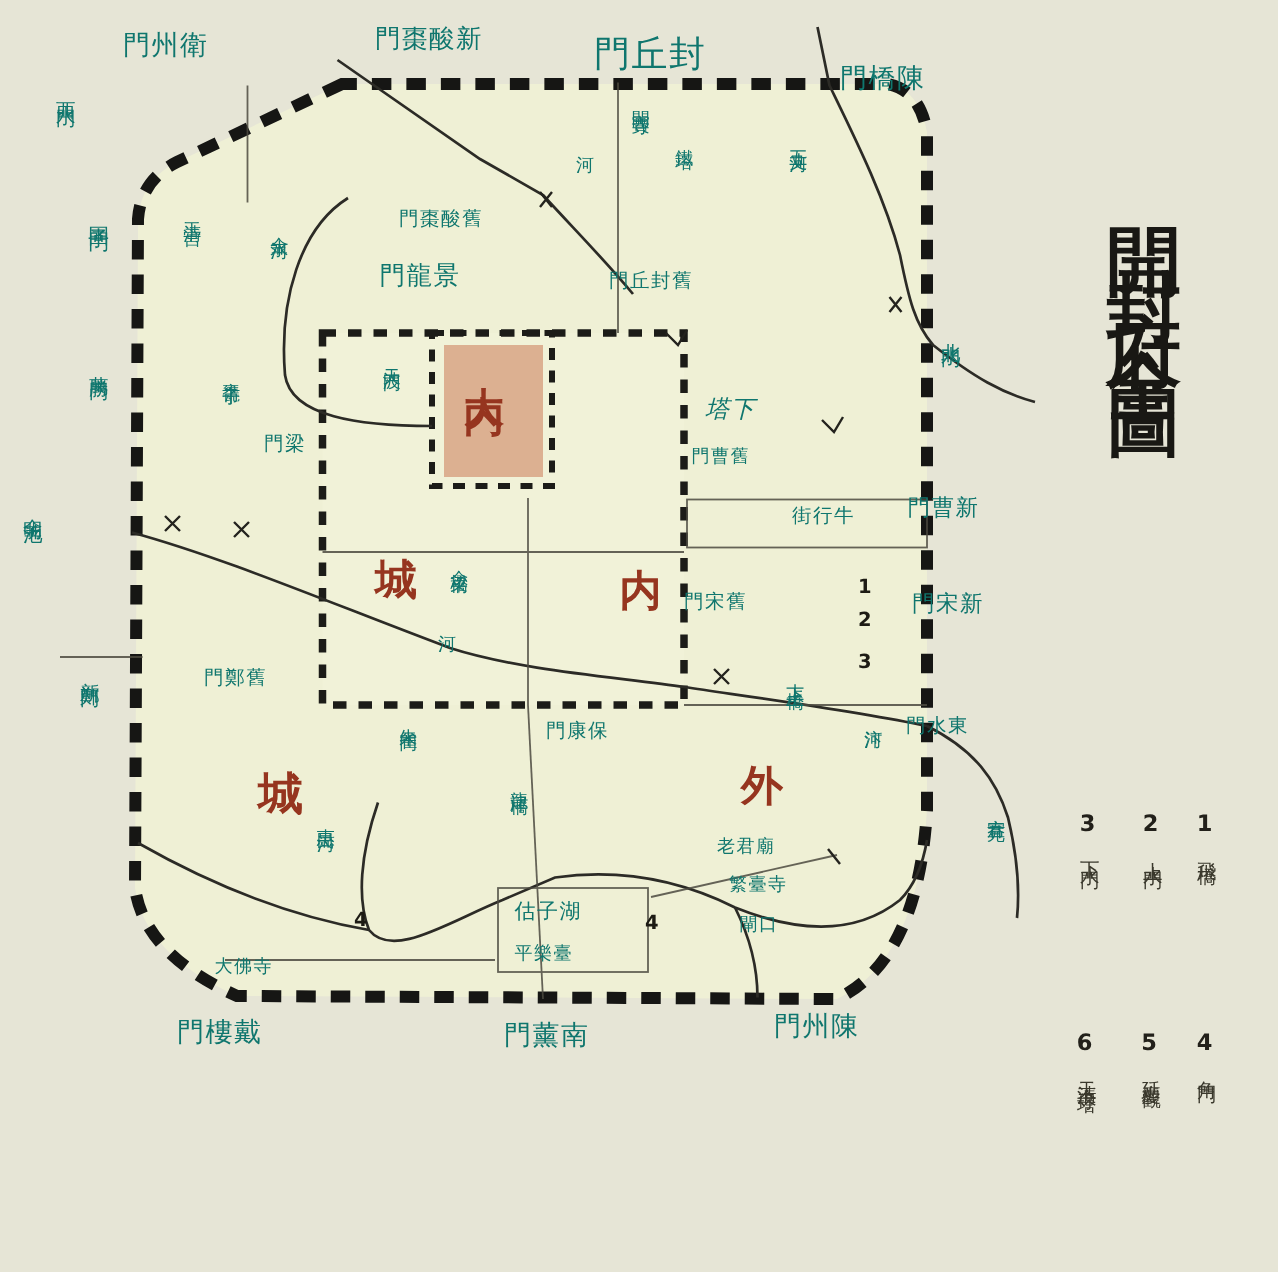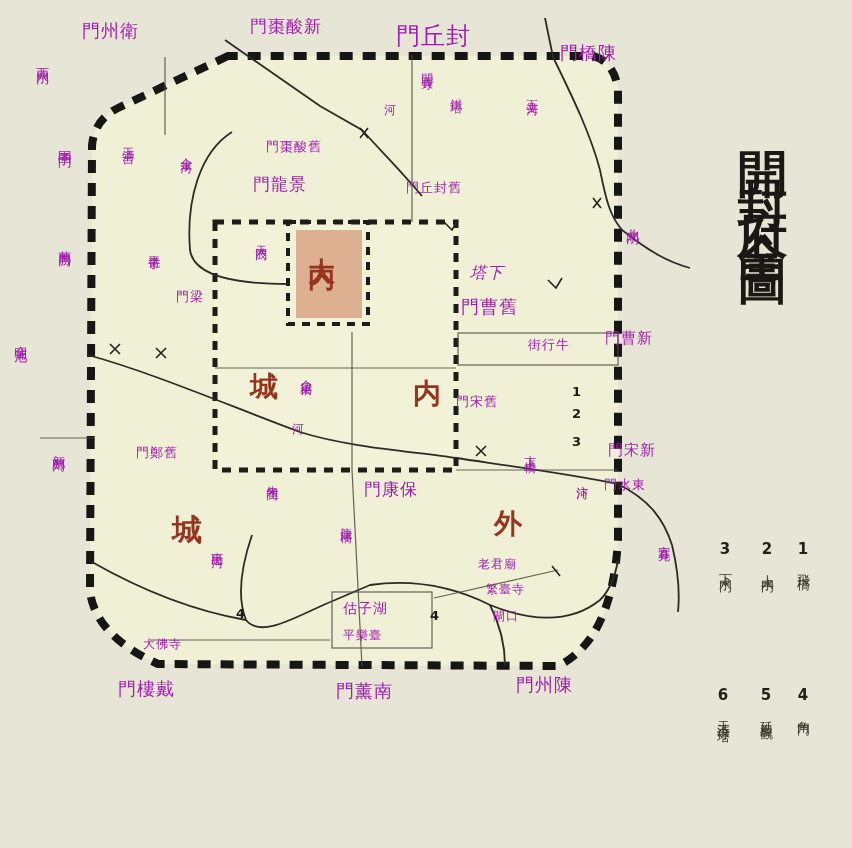--- a/index.html
+++ b/index.html
@@ -1,20 +1,20 @@
 <!DOCTYPE html>
 <html><head>
 <meta charset="utf-8">
 <style>
   html,body{margin:0;padding:0;}
   body{width:852px;height:848px;background:#e4e3d3;overflow:hidden;
        font-family:"DejaVu Serif", serif;}
   #stage{position:relative;width:852px;height:848px;background:#e6e5d6;}
   #mapsvg{position:absolute;left:0;top:0;}
-  .lbl{position:absolute;color:#a21caf;line-height:1.02;white-space:nowrap;
+  .lbl{position:absolute;color:#0f766e;line-height:1.02;white-space:nowrap;
        font-family:"DejaVu Serif", serif;}
   .h{letter-spacing:1px;}
   .v{writing-mode:vertical-rl;text-orientation:upright;letter-spacing:2px;}
   .red{color:#96351f;font-weight:bold;}
   .mk{position:absolute;color:#1d1b14;font-weight:bold;
       font-family:"DejaVu Sans", sans-serif;}
   .title{position:absolute;writing-mode:vertical-rl;text-orientation:upright;
          color:#191814;font-size:50px;letter-spacing:27px;font-weight:bold;}
   .leg{position:absolute;writing-mode:vertical-rl;text-orientation:upright;
        color:#3a382c;font-size:13px;letter-spacing:3px;}
@@ -83,37 +83,37 @@
   <div class="lbl h" style="left:82px;top:22px;font-size:18px;">門州衛</div>
   <div class="lbl h" style="left:250px;top:18px;font-size:17px;">門棗酸新</div>
   <div class="lbl h" style="left:396px;top:24px;font-size:24px;">門丘封</div>
   <div class="lbl h" style="left:560px;top:44px;font-size:18px;">門橋陳</div>
 
   <div class="lbl h" style="left:118px;top:680px;font-size:18px;">門樓戴</div>
   <div class="lbl h" style="left:336px;top:682px;font-size:18px;">門薰南</div>
   <div class="lbl h" style="left:516px;top:676px;font-size:18px;">門州陳</div>
 
   <div class="lbl h" style="left:605px;top:331px;font-size:15px;">門曹新</div>
-  <div class="lbl h" style="left:608px;top:395px;font-size:15px;margin-top:48px;">門宋新</div>
+  <div class="lbl h" style="left:608px;top:395px;font-size:15px;">門宋新</div>
   <div class="lbl h" style="left:604px;top:478px;font-size:13px;">門水東</div>
   <div class="lbl v" style="left:626px;top:218px;font-size:13px;">北水門</div>
 
   <div class="lbl v" style="left:36px;top:58px;font-size:13px;">西水門</div>
   <div class="lbl v" style="left:58px;top:140px;font-size:14px;">固子門</div>
   <div class="lbl v" style="left:58px;top:240px;font-size:13px;">萬勝門</div>
   <div class="lbl v" style="left:52px;top:445px;font-size:13px;">新鄭門</div>
 
   <div class="lbl h" style="left:266px;top:140px;font-size:13px;">門棗酸舊</div>
   <div class="lbl h" style="left:253px;top:176px;font-size:17px;">門龍景</div>
   <div class="lbl h" style="left:406px;top:181px;font-size:13px;">門丘封舊</div>
-  <div class="lbl h" style="left:461px;top:298px;font-size:18px;text-align:right;">門曹舊</div>
+  <div class="lbl h" style="left:461px;top:298px;font-size:12px;text-align:right;">門曹舊</div>
   <div class="lbl h" style="left:456px;top:395px;font-size:13px;">門宋舊</div>
   <div class="lbl h" style="left:136px;top:446px;font-size:13px;">門鄭舊</div>
   <div class="lbl h" style="left:176px;top:290px;font-size:13px;">門梁</div>
-  <div class="lbl h" style="left:364px;top:481px;font-size:17px;">門康保</div>
+  <div class="lbl h" style="left:364px;top:481px;font-size:13px;">門康保</div>
   <div class="lbl v" style="left:266px;top:476px;font-size:12px;">朱雀門</div>
   <div class="lbl v" style="left:255px;top:236px;font-size:12px;">天波門</div>
 
   <div class="lbl v" style="left:180px;top:148px;font-size:12px;">金水河</div>
   <div class="lbl v" style="left:526px;top:90px;font-size:12px;">五丈河</div>
   <div class="lbl v" style="left:576px;top:476px;font-size:12px;">汴河</div>
   <div class="lbl v" style="left:211px;top:543px;font-size:12px;">惠民河</div>
   <div class="lbl h" style="left:292px;top:423px;font-size:12px;">河</div>
   <div class="lbl h" style="left:384px;top:104px;font-size:12px;">河</div>
 

